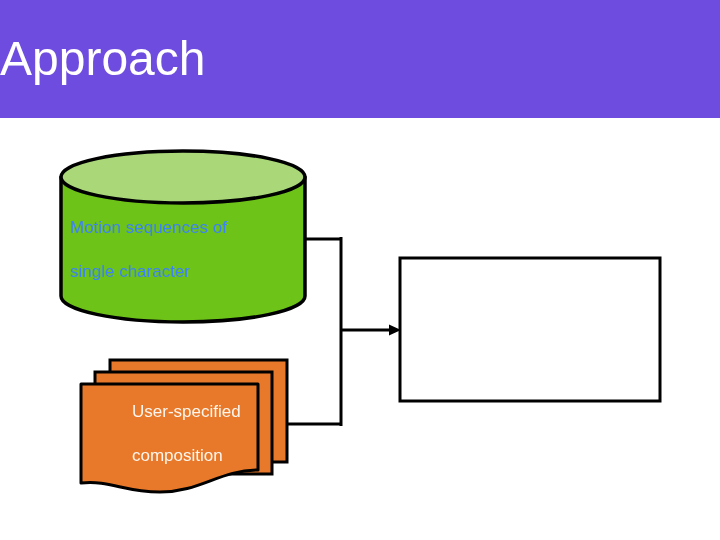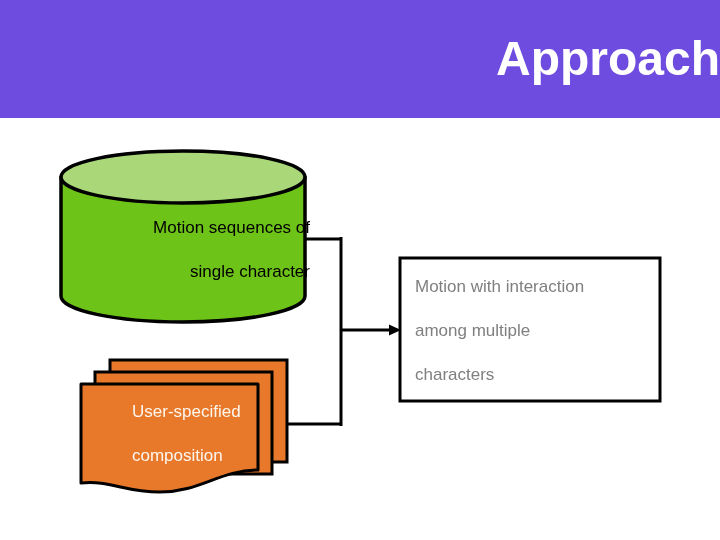--- a/index.html
+++ b/index.html
@@ -28,25 +28,25 @@
     top: 0;
     width: 720px;
     height: 118px;
     background: #6F4CE0;
   }
   .slide-title {
     position: absolute;
     left: 0;
     top: 30px;
     width: 720px;
-    text-align: right;
+    text-align: left;
     color: #ffffff;
     font-family: "Liberation Sans", sans-serif;
     font-size: 48px;
-    font-weight: 700;
+    font-weight: 400;
     line-height: 58px;
     letter-spacing: 0px;
     white-space: nowrap;
   }
 
   
   .diagram {
     position: absolute;
     left: 0;
     top: 0;
@@ -65,22 +65,21 @@
     font-family: "Liberation Sans", sans-serif;
     font-size: 17px;
     line-height: 44px;
     font-weight: 400;
     white-space: pre-line;
   }
   .label-cylinder {
     left: 70px;
     top: 206px;
     width: 240px;
-    color: #000000;
-    text-align: right;
+    color: #3b82f6;
   }
   .label-docs {
     left: 88px;
     top: 390px;
     width: 210px;
     color: #FDF6EE;
     margin-left: 44px;
   }
   .label-box {
     left: 415px;
@@ -151,18 +150,15 @@
       </g>
 
     </svg>
 
     <div class="shape-label label-cylinder">Motion sequences of
 single character</div>
 
     <div class="shape-label label-docs">User-specified
 composition</div>
 
-    <div class="shape-label label-box">Motion with interaction
-among multiple
-characters</div>
   </div>
 
 </div>
 
 </body></html>

